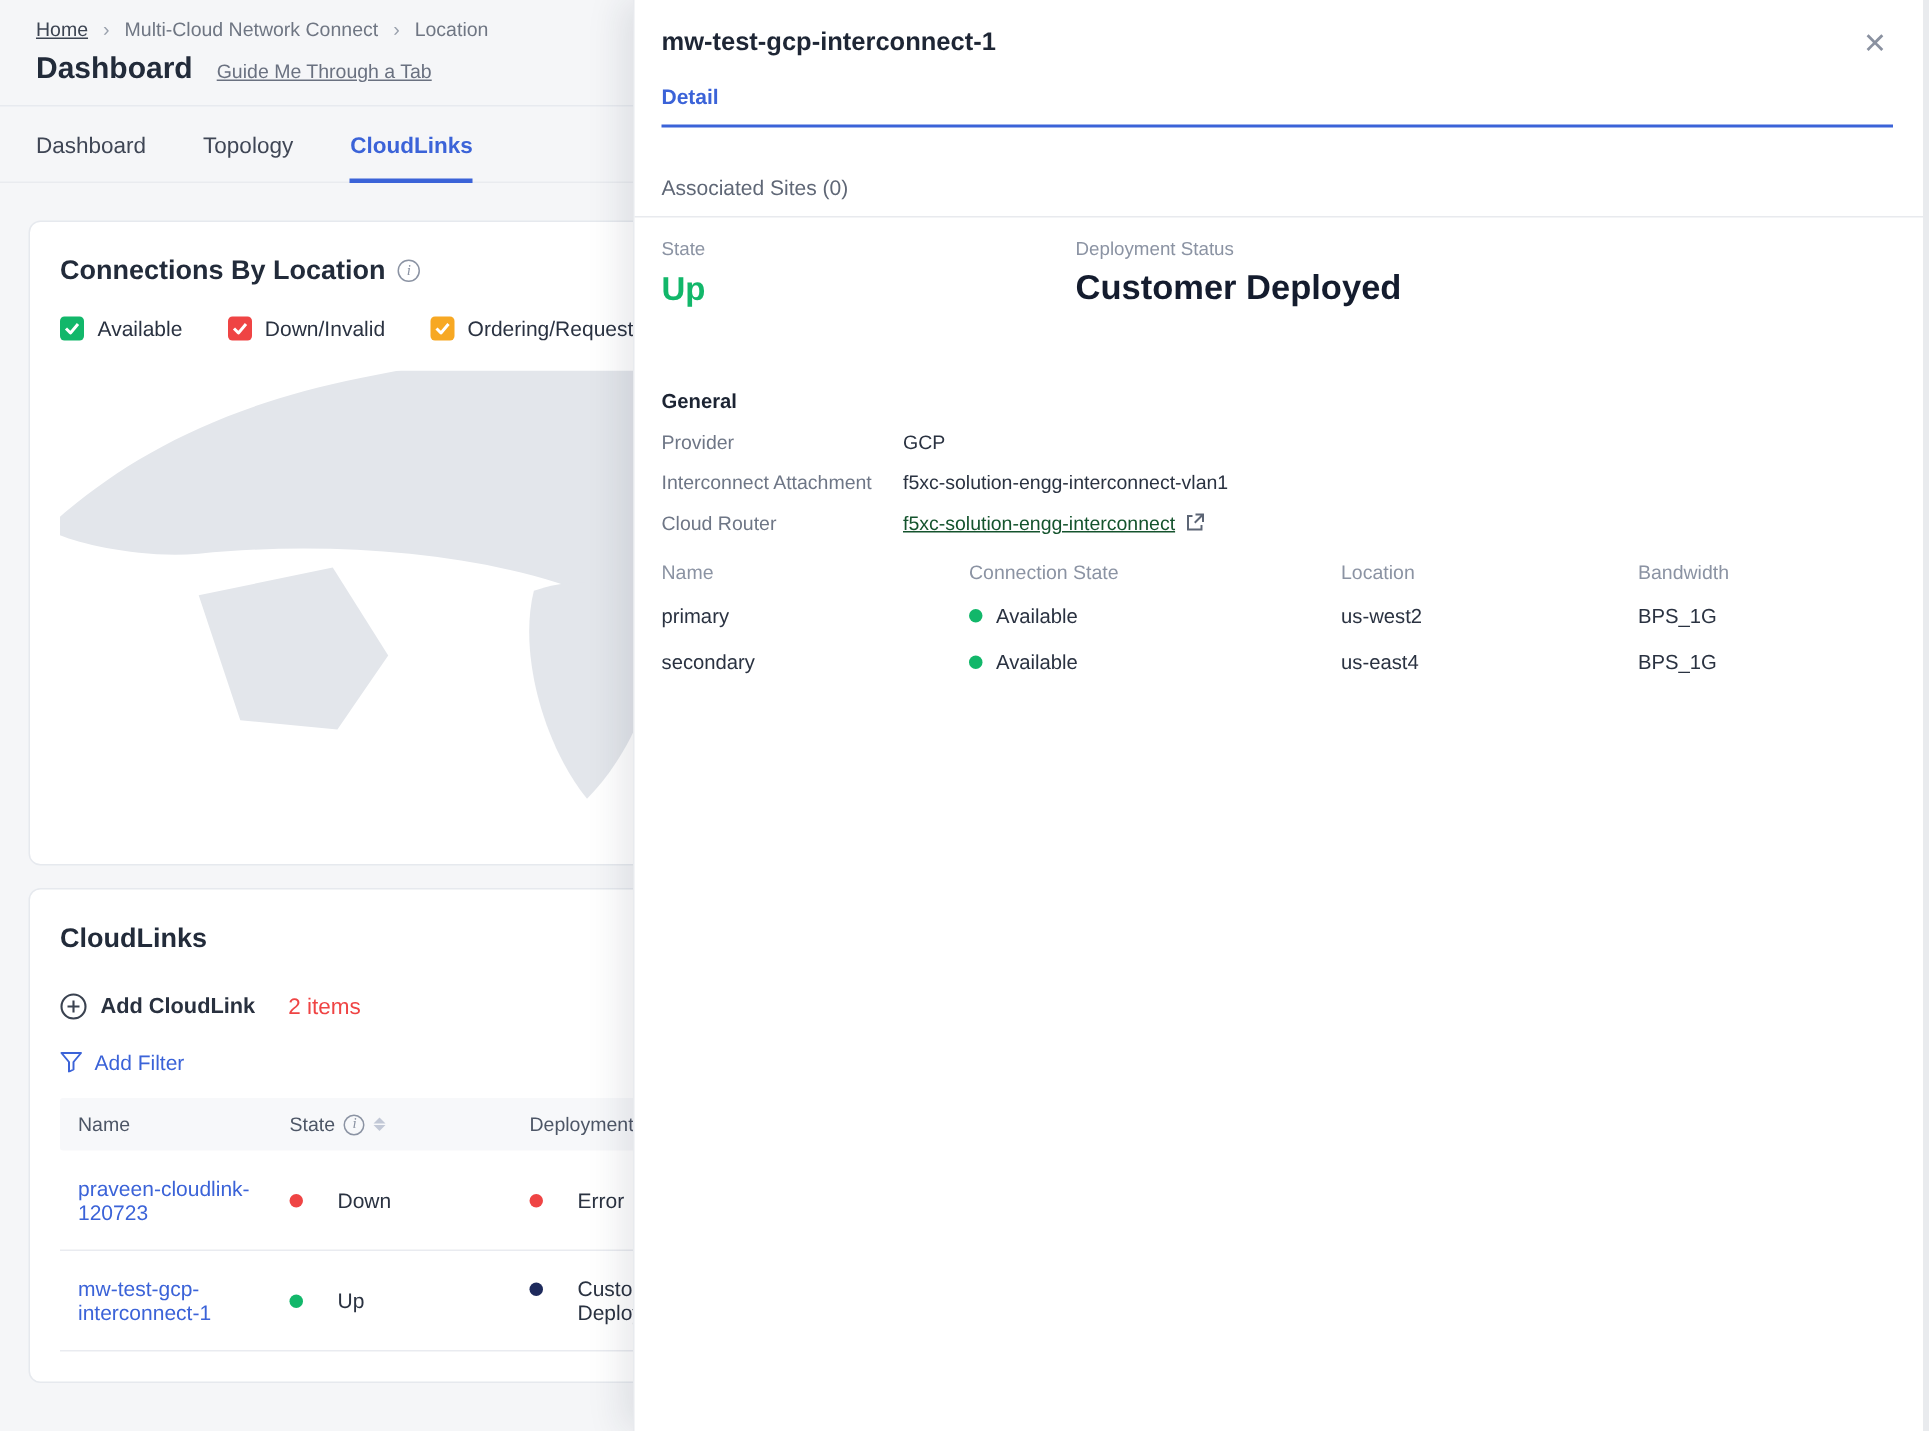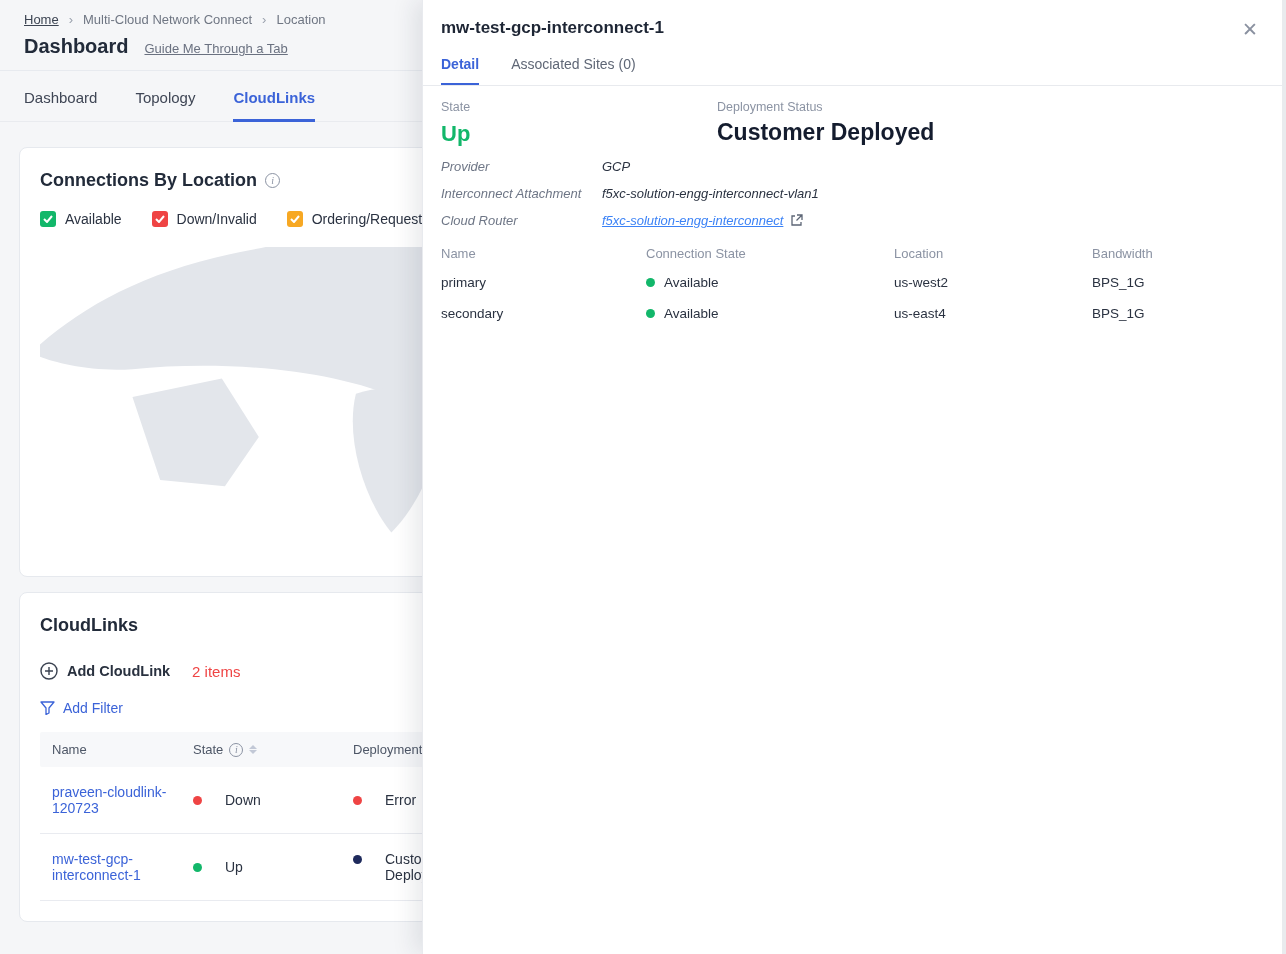--- a/index.html
+++ b/index.html
@@ -56,39 +56,39 @@
   .sort-icon i { width:0; height:0; border-left:4px solid transparent; border-right:4px solid transparent; display:block; }
   .sort-up { border-bottom:4px solid #c2c8d6; }
   .sort-down { border-top:4px solid #c2c8d6; }
 
   
   .drawer { position:absolute; top:0; left:422px; width:864px; height:954px; background:#fff;
             border-left:1px solid #e8eaee; box-shadow:-8px 0 22px rgba(25,35,60,.10); }
   .drawer-header { padding:18px 24px 0 18px; position:relative; }
   .drawer-title { font-size:17px; font-weight:700; color:#1e2635; }
   .close-btn { position:absolute; top:20px; right:28px; color:#8a91a0; font-size:19px; line-height:1; cursor:pointer; }
-  .drawer-tabs { display:flex; gap:32px; margin-top:18px; }
+  .drawer-tabs { display:flex; gap:32px; margin-top:18px;flex-direction:column; }
   .d-tab { font-size:14px; color:#5f6776; padding-bottom:11px; cursor:pointer; }
   .d-tab.active { color:#3b63d8; font-weight:700; border-bottom:2px solid #3b63d8; }
   .drawer-divider { border-bottom:1px solid #e8eaee; }
 
   .drawer-body { padding:14px 24px 0 18px; }
   .status-grid { display:grid; grid-template-columns:276px 1fr; }
   .small-label { font-size:12.5px; color:#8b93a3; }
   .state-value { font-size:22px; font-weight:700; margin-top:7px; }
   .deploy-value { font-size:23px; font-weight:700; color:#141c2e; margin-top:5px; }
 
   .section-heading { font-size:13.5px; font-weight:700; color:#1c2433; }
   .sh-general { margin-top:54px; }
   .sh-connections { margin-top:30px; }
 
-  .field-row { display:flex; margin-top:12px; font-size:13px; align-items:center;font-style:italic; }
+  .field-row { display:flex; margin-top:12px; font-size:13px; align-items:center; }
   .field-label { width:161px; flex:none; color:#6e7686; }
   .field-value { color:#2a3241; }
-  .field-link { color:#3b82f6; text-decoration:underline; cursor:pointer; display:inline-flex; align-items:center; gap:7px; }
+  .field-link { color:#14532d; text-decoration:underline; cursor:pointer; display:inline-flex; align-items:center; gap:7px; }
   .ext-icon svg { width:13px; height:13px; display:block; }
 
   .conn-head { display:grid; grid-template-columns:205px 248px 198px 1fr; font-size:13px; color:#8b93a3; margin-top:14px; padding:4px 0 6px 0; }
   .conn-row { display:grid; grid-template-columns:205px 248px 198px 1fr; font-size:13.5px; color:#2a3241; padding:8px 0; align-items:center; }
   .conn-state { display:flex; align-items:center; gap:9px; }
 
   .icon-svg { display:block; }
 </style>
 </head>
 <body>
@@ -253,20 +253,21 @@
         <div>
           <div class="small-label">State</div>
           <div class="state-value" style="color: rgb(18, 183, 106);">Up</div>
         </div>
         <div>
           <div class="small-label">Deployment Status</div>
           <div class="deploy-value">Customer Deployed</div>
         </div>
       </div>
 
+      <div class="section-heading sh-general">General</div>
 
       <div class="field-row">
         <div class="field-label">Provider</div>
         <div class="field-value">GCP</div>
       </div>
       <div class="field-row">
         <div class="field-label">Interconnect Attachment</div>
         <div class="field-value">f5xc-solution-engg-interconnect-vlan1</div>
       </div>
       <div class="field-row">

